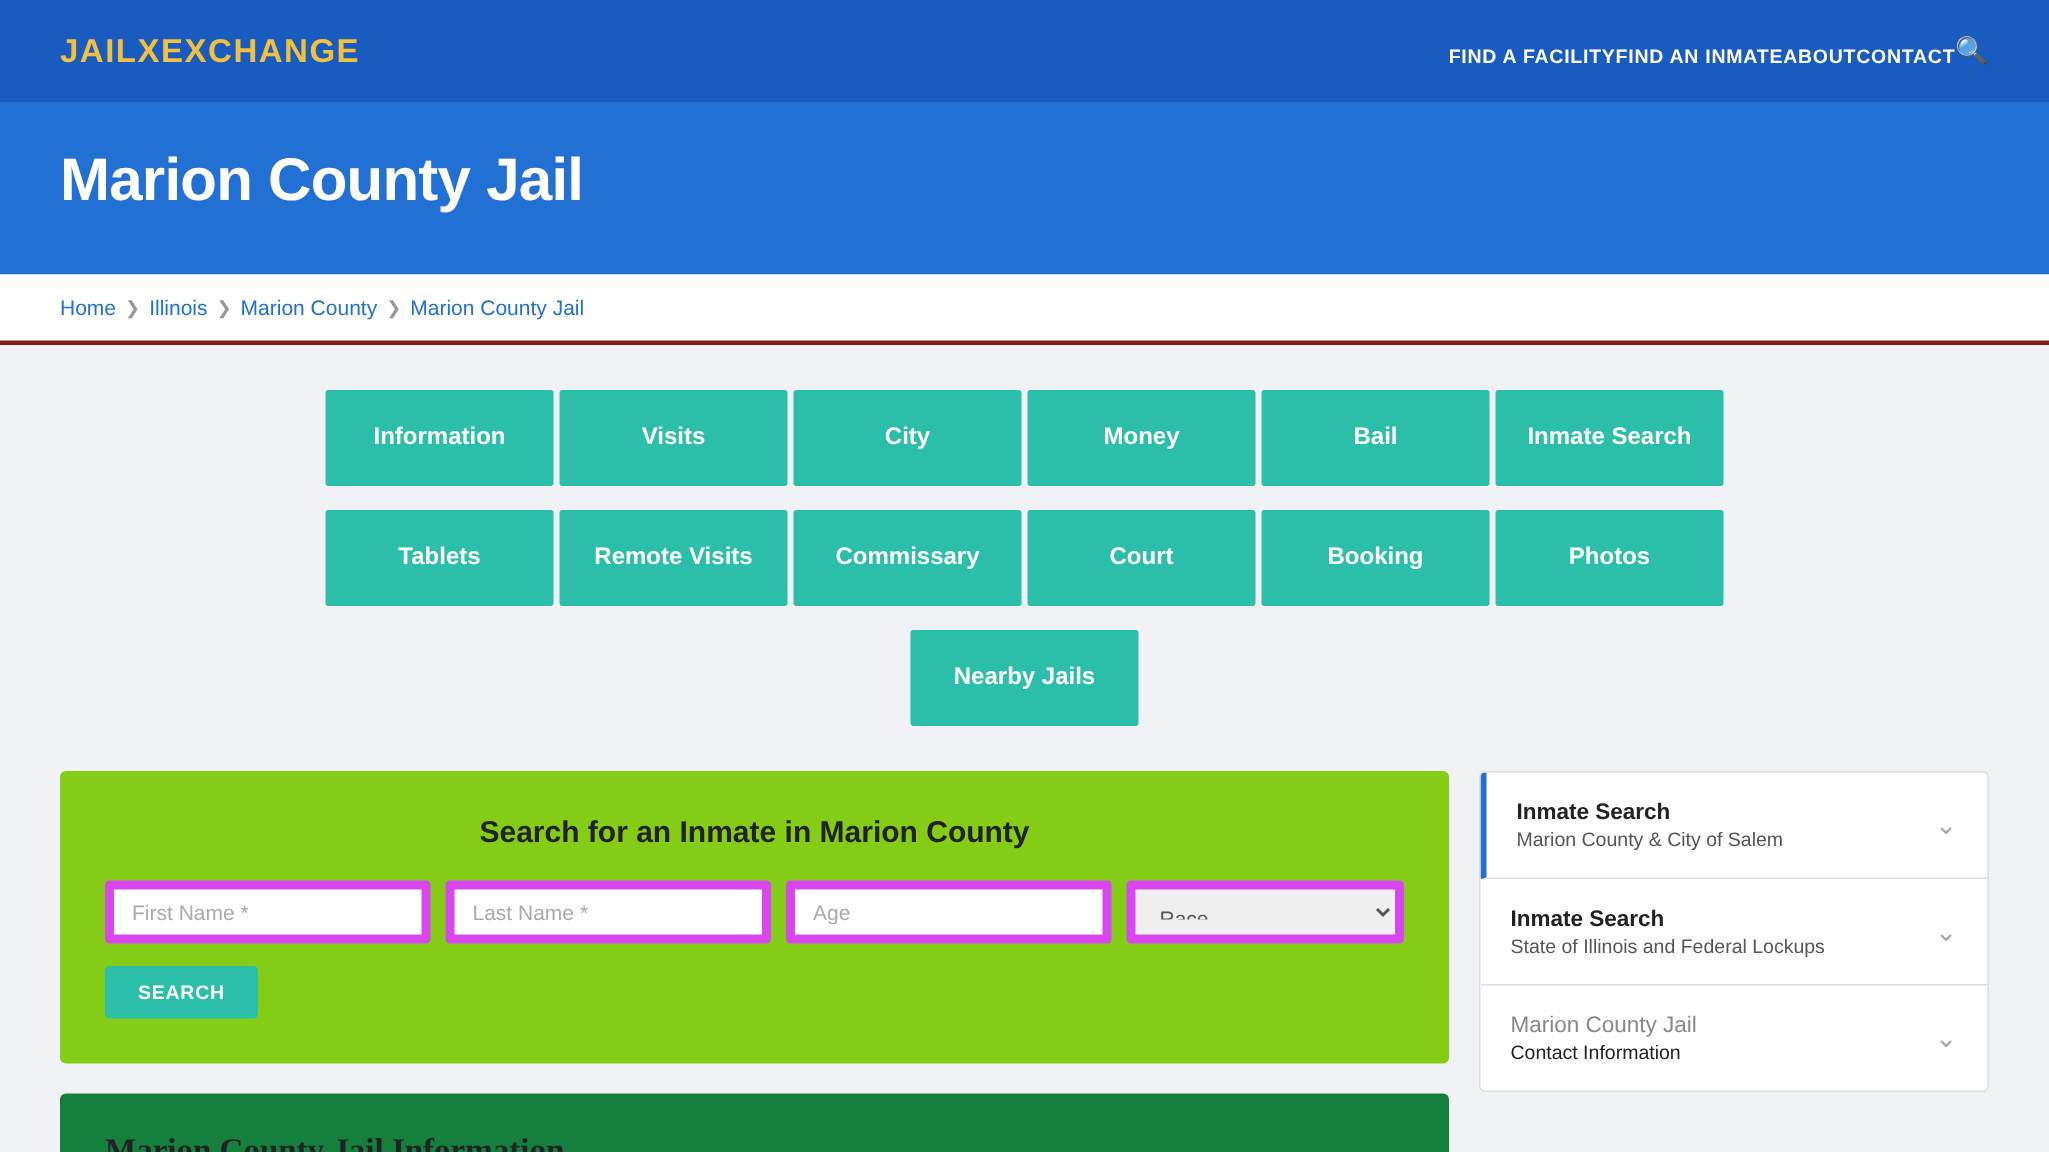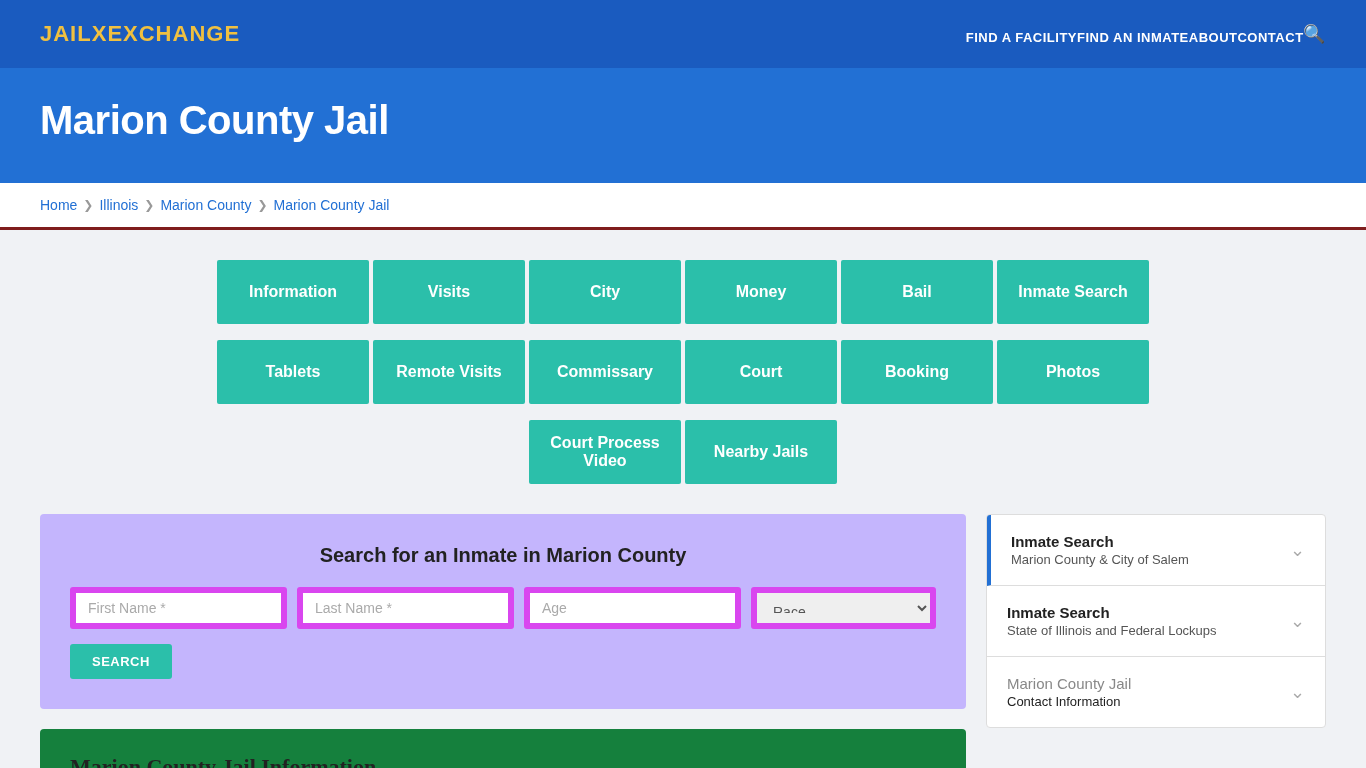--- a/index.html
+++ b/index.html
@@ -108,21 +108,21 @@
 
     
     .lower-section {
       display: flex;
       gap: 20px;
       align-items: flex-start;
     }
 
     
     .search-box {
-      background: #c4b5fd;
+      background: #84cc16;
       border-radius: 4px;
       padding: 30px 30px 30px 30px;
       flex: 1;
       min-width: 0;
     }
     .search-box h2 {
       font-size: 20px;
       font-weight: 700;
       text-align: center;
       margin-bottom: 20px;
@@ -265,21 +265,20 @@
     </div>
     <div class="tiles-row">
       <div class="tile">Tablets</div>
       <div class="tile">Remote Visits</div>
       <div class="tile">Commissary</div>
       <div class="tile">Court</div>
       <div class="tile">Booking</div>
       <div class="tile">Photos</div>
     </div>
     <div class="tiles-row">
-      <div class="tile">Court Process Video</div>
       <div class="tile">Nearby Jails</div>
     </div>
   </div>
 
   <div class="lower-section">
 
     <div style="flex:1; display:flex; flex-direction:column; gap:0;">
 
       <div class="search-box">
         <h2>Search for an Inmate in Marion County</h2>

